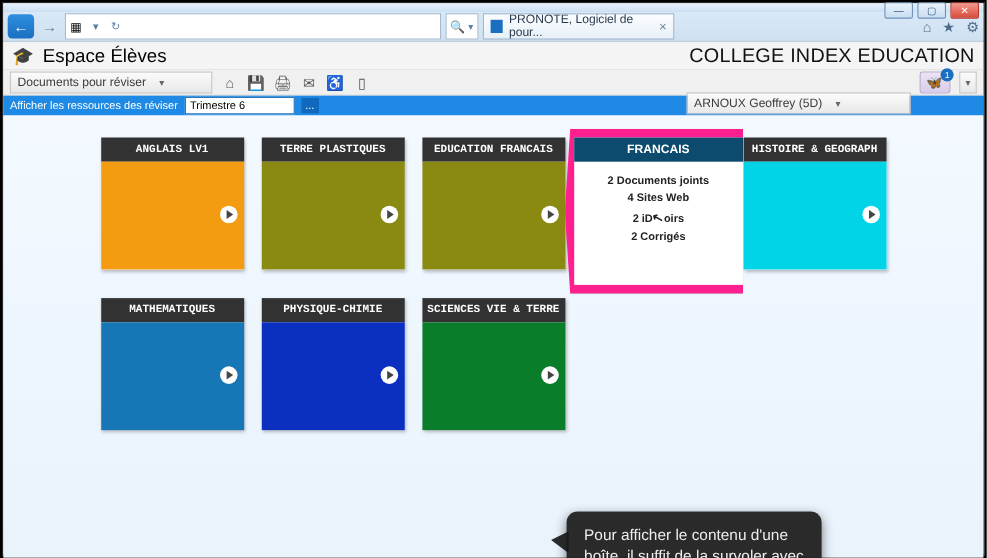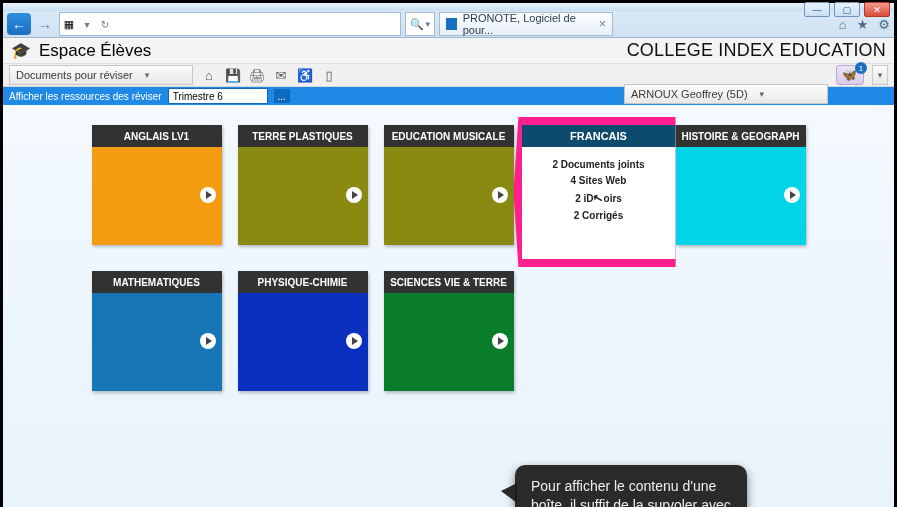--- a/index.html
+++ b/index.html
@@ -39,21 +39,21 @@
   .butterfly-badge .count { position:absolute; top:-4px; right:-4px; width:12px; height:12px; border-radius:50%; background:#1a6fc0; color:#fff; font-size:8px; display:flex; align-items:center; justify-content:center;}
   .tiny-dd { width:14px; height:18px; border:1px solid #c7c7c7; background:linear-gradient(#fbfbfb,#e8e8e8); display:flex; align-items:center; justify-content:center; font-size:9px; color:#666;}
   
   .filterbar { height:18px; background:#1f8ae6; color:#fff; display:flex; align-items:center; font-size:10px; padding:0 6px; gap:6px;}
   .filter-input { height:14px; background:#fff; color:#000; border:1px solid #0f6abd; font-size:10px; padding:0 4px; width:90px; display:flex; align-items:center;}
   .filter-btn { width:16px; height:14px; background:#0f6abd; display:flex; align-items:center; justify-content:center; color:#fff; font-size:10px;}
   
   .content { position:relative; background:linear-gradient(#f3f9ff, #e9f3fc); height:calc(100% - 8px - 26px - 25px - 22px - 18px); padding:20px 10px; box-sizing:border-box;}
   .grid { display:grid; grid-template-columns: repeat(5, 130px); grid-auto-rows:120px; gap:26px 16px; justify-content:center;}
   .tile { position:relative; box-shadow:1px 2px 3px rgba(0,0,0,0.25);}
-  .tile-header { height:22px; background:#323232; color:#fff; font-size:10px; font-weight:bold; display:flex; align-items:center; justify-content:center; text-align:center; padding:0 4px;}
+  .tile-header { height:22px; background:#323232; color:#fff; font-size:10px; font-weight:bold; display:flex; align-items:center; justify-content:center; text-align:center; padding:0 4px;font-family:Liberation Mono, monospace;}
   .tile-body { height:98px; position:relative;}
   .tile-arrow { position:absolute; right:6px; top:40px; width:16px; height:16px; border-radius:50%; background:#fff; display:flex; align-items:center; justify-content:center;}
   .tile-arrow::after { content:""; width:0; height:0; border-left:6px solid #444; border-top:4px solid transparent; border-bottom:4px solid transparent; margin-left:2px;}
   
   .c-anglais .tile-body { background:#f39c12;}
   .c-arts .tile-body, .c-musique .tile-body { background:#8a8a13;}
   .c-histoire .tile-body { background:#00d4e6;}
   .c-math .tile-body { background:#1776b5;}
   .c-phys .tile-body { background:#0b2fbf;}
   .c-svt .tile-body { background:#0a7d2a;}
@@ -150,21 +150,21 @@
       </div>
 
       <div class="tile c-arts">
         <div class="tile-header">TERRE PLASTIQUES</div>
         <div class="tile-body">
             <div class="tile-arrow"></div>
           </div>
       </div>
 
       <div class="tile c-musique">
-        <div class="tile-header">EDUCATION MUSICALE</div>
+        <div class="tile-header">EDUCATION FRANCAIS</div>
         <div class="tile-body">
             <div class="tile-arrow"></div>
           </div>
       </div>
 
       <div class="expanded">
         <div class="expanded-outer">
           <div class="expanded-inner">
             <div class="expanded-header">FRANCAIS</div>
             <div class="expanded-list">

